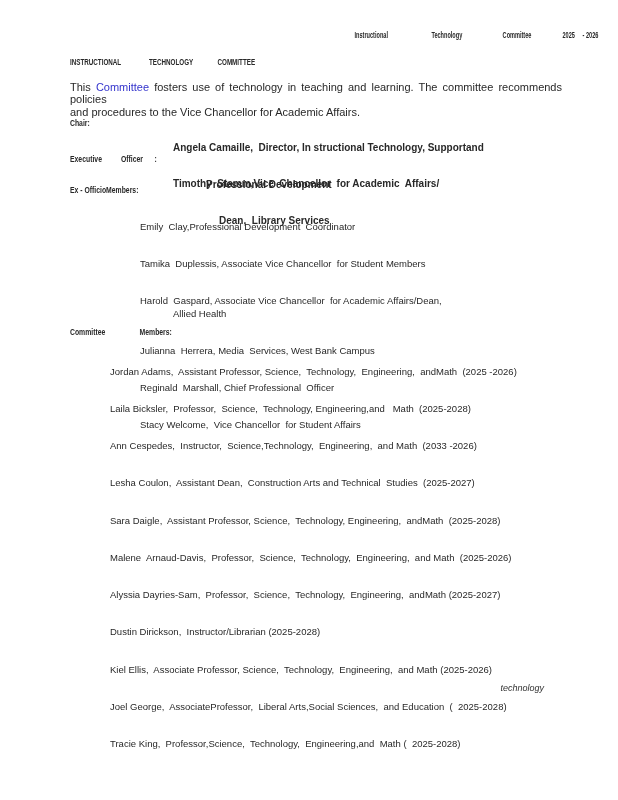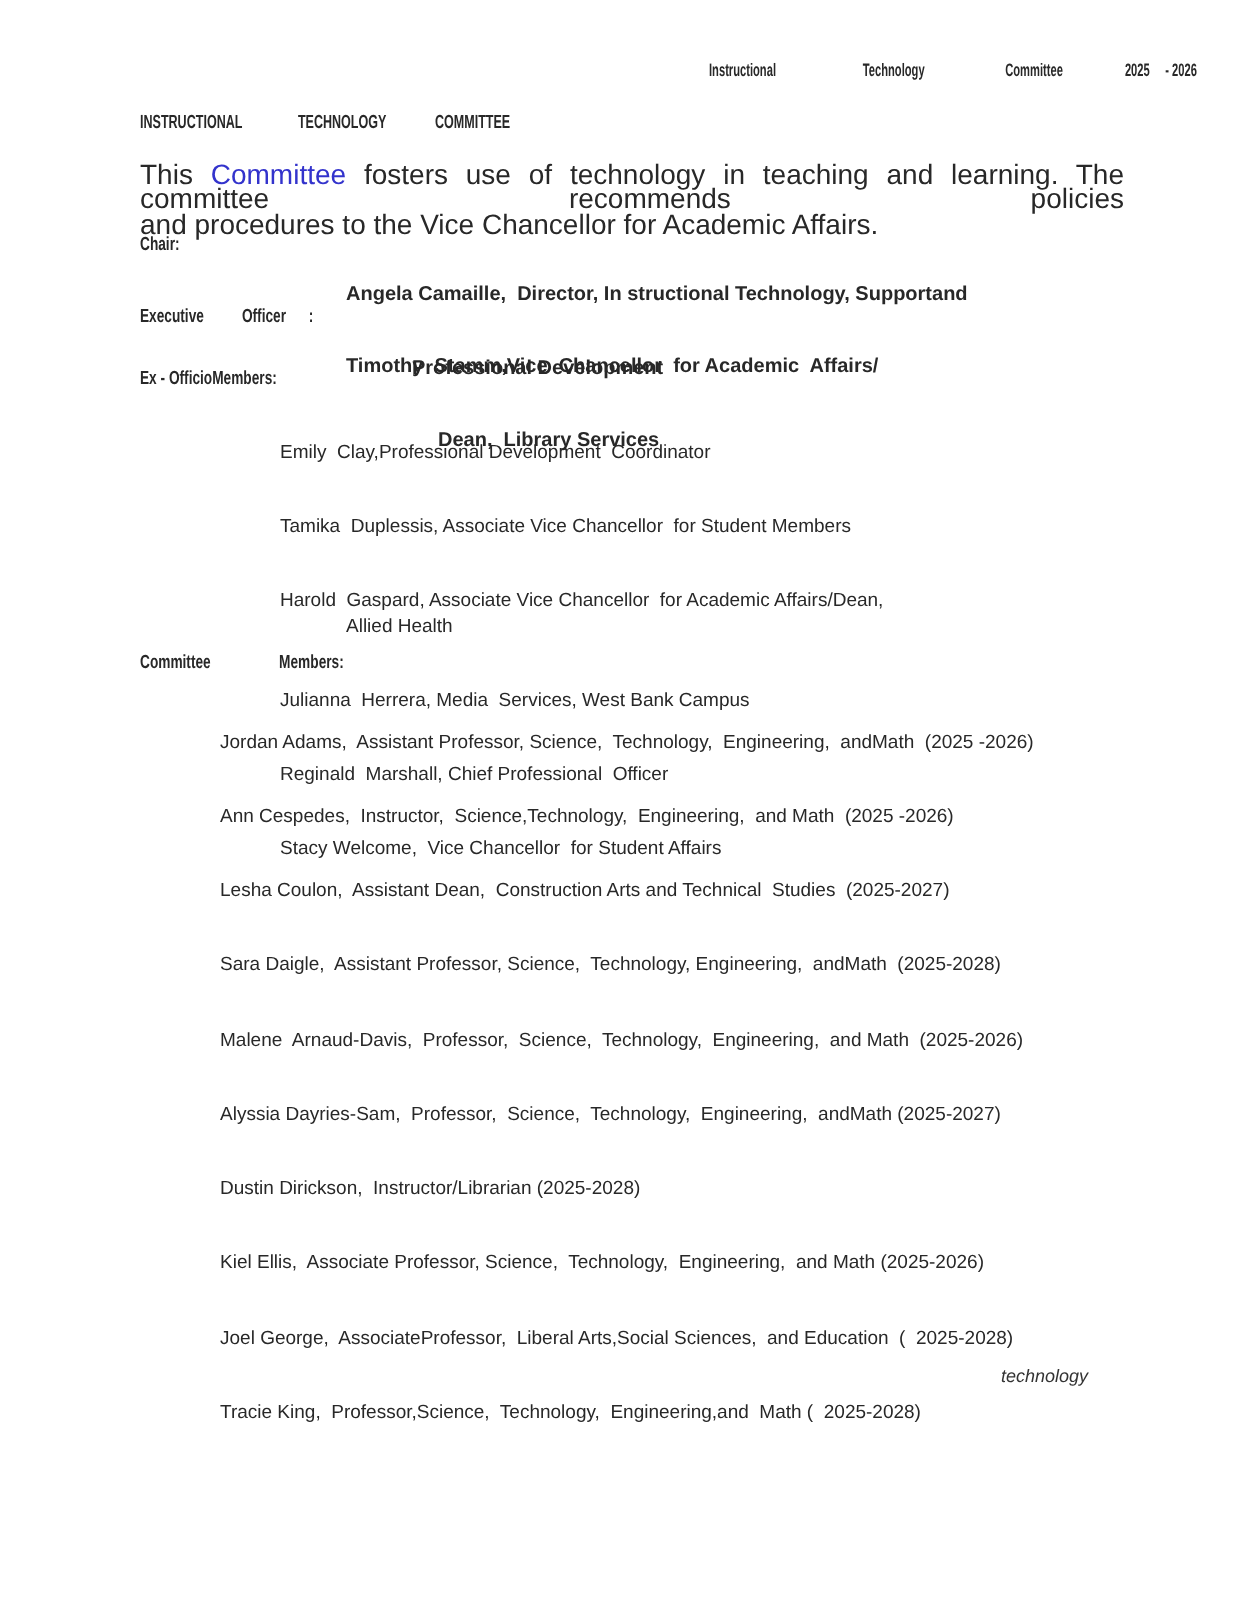--- a/index.html
+++ b/index.html
@@ -17,21 +17,21 @@
     transform:scaleX(0.62); transform-origin:100% 50%;
   }
   .title {
     position:absolute; top:56px; left:70px;
     font-weight:bold; font-size:9.5px; white-space:pre;
     transform:scaleX(0.66); transform-origin:0 50%;
   }
 
   .intro {
     position:absolute; top:81px; left:70px; width:492px;
-    font-size:14px; line-height:12.3px;
+    font-size:11px; line-height:12.3px;
   }
   .intro-l1 { text-align:justify; text-align-last:justify; }
   .link { color:var(--link, #3333cc); text-decoration:none; cursor:pointer; }
 
   .label {
     position:absolute; left:70px;
     font-weight:bold; font-size:9.5px; white-space:pre;
     transform:scaleX(0.72); transform-origin:0 50%;
   }
   .lbl-chair { top:117px; }
@@ -97,21 +97,22 @@
     <div><span class="l1">Tamika  Duplessis, Associate Vice Chancellor  for Student Members</span></div>
     <div><span class="l1">Harold  Gaspard, Associate Vice Chancellor  for Academic Affairs/Dean,</span><span class="l2">Allied Health</span></div>
     <div><span class="l1">Julianna  Herrera, Media  Services, West Bank Campus</span></div>
     <div><span class="l1">Reginald  Marshall, Chief Professional  Officer</span></div>
     <div><span class="l1">Stacy Welcome,  Vice Chancellor  for Student Affairs</span></div>
   </div>
 
   <div class="label lbl-comm">Committee                  Members:</div>
   <div class="members-list">
     <div><span class="l1">Jordan Adams,  Assistant Professor, Science,  Technology,  Engineering,  andMath  (2025 -2026)</span></div>
-    <div><span class="l1">Ann Cespedes,  Instructor,  Science,Technology,  Engineering,  and Math  (2025 -2026)</span></div>
+    <div><span class="l1">Laila Bicksler,  Professor,  Science,  Technology, Engineering,and   Math  (2025-2028)</span></div>
+    <div><span class="l1">Ann Cespedes,  Instructor,  Science,Technology,  Engineering,  and Math  (2033 -2026)</span></div>
     <div><span class="l1">Lesha Coulon,  Assistant Dean,  Construction Arts and Technical  Studies  (2025-2027)</span></div>
     <div><span class="l1">Sara Daigle,  Assistant Professor, Science,  Technology, Engineering,  andMath  (2025-2028)</span></div>
     <div><span class="l1">Malene  Arnaud-Davis,  Professor,  Science,  Technology,  Engineering,  and Math  (2025-2026)</span></div>
     <div><span class="l1">Alyssia Dayries-Sam,  Professor,  Science,  Technology,  Engineering,  andMath (2025-2027)</span></div>
     <div><span class="l1">Dustin Dirickson,  Instructor/Librarian (2025-2028)</span></div>
     <div><span class="l1">Kiel Ellis,  Associate Professor, Science,  Technology,  Engineering,  and Math (2025-2026)</span></div>
     <div><span class="l1">Joel George,  AssociateProfessor,  Liberal Arts,Social Sciences,  and Education  (  2025-2028)</span></div>
     <div><span class="l1">Tracie King,  Professor,Science,  Technology,  Engineering,and  Math (  2025-2028)</span></div>
     
     

